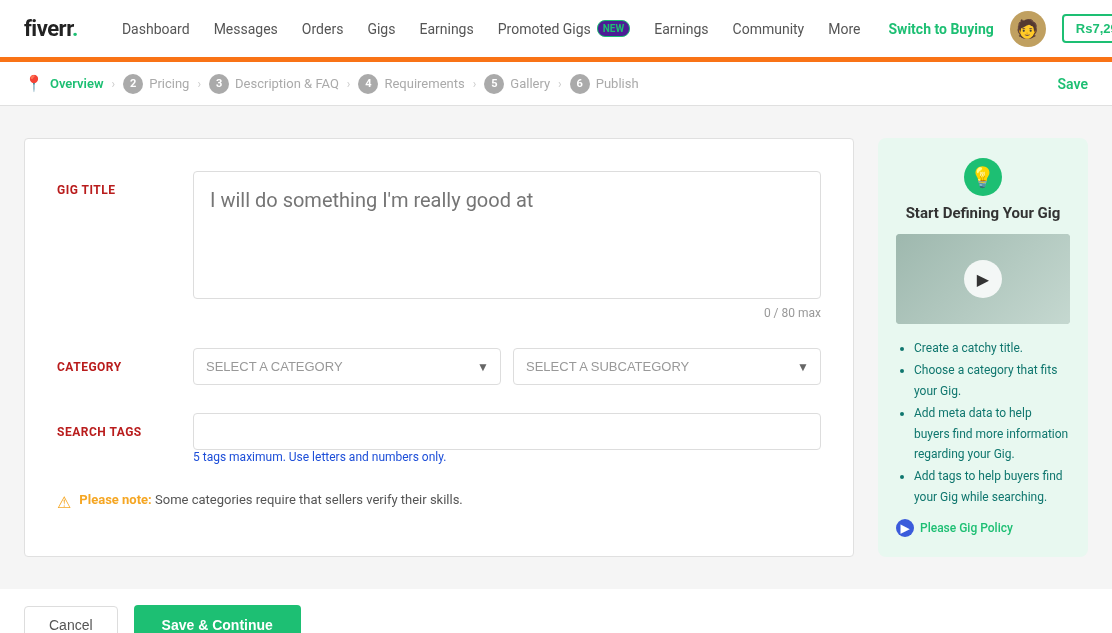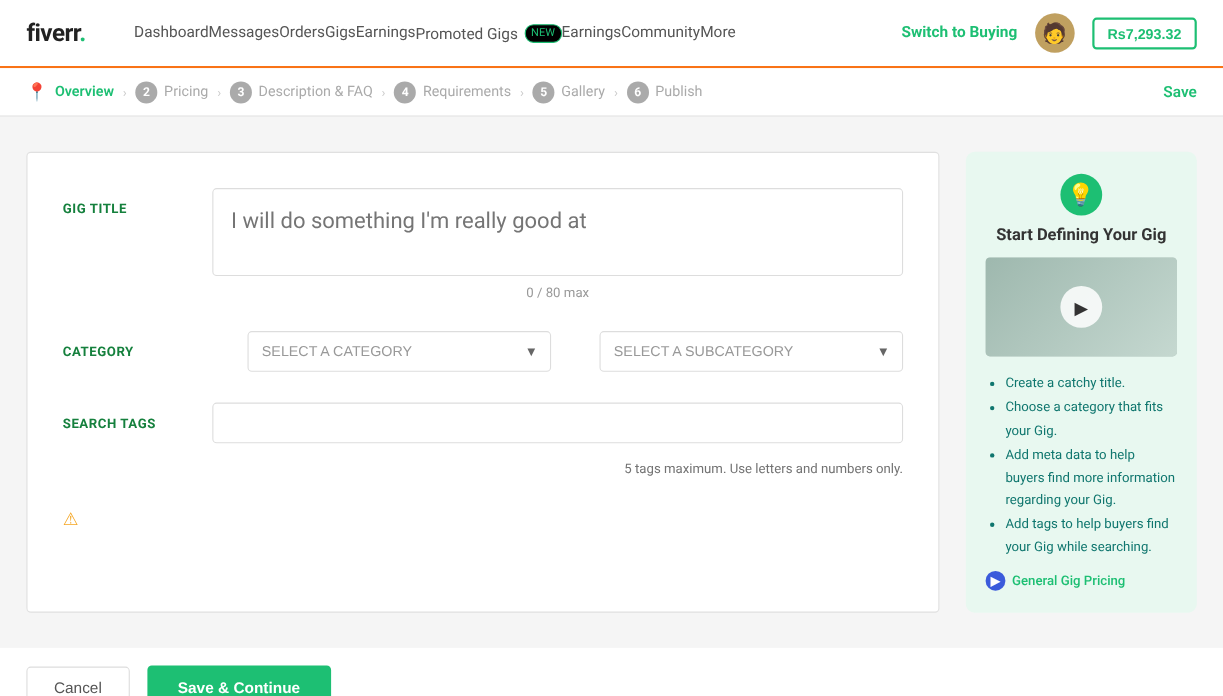--- a/index.html
+++ b/index.html
@@ -1,58 +1,59 @@
 <!DOCTYPE html>
 <html><head>
   <meta charset="utf-8">
   <style>
     * { box-sizing: border-box; margin: 0; padding: 0; }
     body { font-family: -apple-system, BlinkMacSystemFont, 'Segoe UI', Roboto, sans-serif; background: #f5f5f5; color: #333; font-size: 14px; }
 
     
     .top-nav {
       background: #fff;
-      border-bottom: 2px solid #f97316;
+      border-bottom: 5px solid #f97316;
       display: flex;
       align-items: center;
       padding: 0 24px;
       height: 62px;
       gap: 28px;
     }
     .logo {
       font-size: 22px;
       font-weight: 700;
       color: #1dbf73;
       margin-right: 16px;
       letter-spacing: -0.5px;
     }
     .logo span { color: #222; }
     .nav-links {
       display: flex;
       align-items: center;
+      gap: 24px;
       flex: 1;
     }
     .nav-link {
       color: #555;
       font-size: 14px;
       cursor: pointer;
       text-decoration: none;
       white-space: nowrap;
     }
     .promoted-gigs-badge {
       display: flex;
       align-items: flex-end;
       gap: 6px;
     }
     .new-badge {
-      background: #000000;
+      background: #4c1d95;
       border: 1px solid #1dbf73;
       color: #1dbf73;
       font-size: 10px;
-      font-weight: 400;
+      font-weight: 700;
       padding: 2px 5px;
       border-radius: 8px;
     }
     .nav-right {
       display: flex;
       align-items: center;
       gap: 16px;
       margin-left: auto;
     }
     .switch-buying-btn {
@@ -154,59 +155,58 @@
       display: flex;
       align-items: flex-start;
       margin-bottom: 28px;
       gap: 16px;
     }
     .form-label {
       width: 120px;
       min-width: 120px;
       font-size: 12px;
       font-weight: 700;
-      color: #15803d;
+      color: #b91c1c;
       letter-spacing: 0.5px;
       padding-top: 12px;
       text-transform: uppercase;
     }
     .form-field {
       flex: 1;
     }
 
     
     .gig-title-textarea {
       width: 100%;
       border: 1px solid #ddd;
       border-radius: 4px;
       padding: 16px;
       font-size: 20px;
       color: #ccc;
       resize: none;
-      height: 80px;
+      height: 128px;
       font-family: inherit;
       outline: none;
     }
     .char-count {
-      text-align: center;
+      text-align: right;
       color: #999;
       font-size: 12px;
       margin-top: 4px;
     }
 
     
     .category-selects {
       display: flex;
       gap: 12px;
       flex: 1;
     }
     .select-wrapper {
       flex: 1;
       position: relative;
-      margin-left: 32px;
     }
     .form-select {
       width: 100%;
       border: 1px solid #ddd;
       border-radius: 4px;
       padding: 10px 36px 10px 12px;
       font-size: 13px;
       color: #999;
       appearance: none;
       background: #fff;
@@ -226,24 +226,24 @@
     
     .tags-input {
       width: 100%;
       border: 1px solid #ddd;
       border-radius: 4px;
       padding: 10px 12px;
       font-size: 13px;
       outline: none;
     }
     .tags-hint {
-      color: #737373;
-      font-size: 12px;
-      margin-top: 16px;
-      text-align: right;
+      color: #1d4ed8;
+      font-size: 12px;
+      margin-top: 0;
+      text-align: left;
     }
 
     
     .note-row {
       margin-top: 16px;
       display: flex;
       align-items: flex-start;
       gap: 8px;
     }
     .note-icon {
@@ -482,20 +482,24 @@
     <div class="form-row">
       <div class="form-label">SEARCH TAGS</div>
       <div class="form-field">
         <input class="tags-input" type="text" placeholder="" style="">
         <div class="tags-hint">5 tags maximum. Use letters and numbers only.</div>
       </div>
     </div>
 
     <div class="note-row">
       <span class="note-icon">⚠</span>
+      <div class="note-text">
+        <span class="note-label">Please note:</span>
+        <span>Some categories require that sellers verify their skills.</span>
+      </div>
     </div>
 
   </div>
 
   <div class="sidebar-panel">
     <div class="sidebar-card">
       <div class="sidebar-icon-top">
         <div class="lightbulb-icon">💡</div>
       </div>
       <div class="sidebar-title">Start Defining Your Gig</div>
@@ -509,21 +513,21 @@
 
       <ul class="sidebar-tips">
         <li>Create a catchy title.</li>
         <li>Choose a category that fits your Gig.</li>
         <li>Add meta data to help buyers find more information regarding your Gig.</li>
         <li>Add tags to help buyers find your Gig while searching.</li>
       </ul>
 
       <div class="policy-link">
         <span class="policy-icon">▶</span>
-        <span>General Gig Pricing</span>
+        <span>Please Gig Policy</span>
       </div>
     </div>
   </div>
 
 </div>
 
 <div class="bottom-bar">
   <button class="cancel-btn">Cancel</button>
   <button class="save-continue-btn">Save &amp; Continue</button>
 </div>

